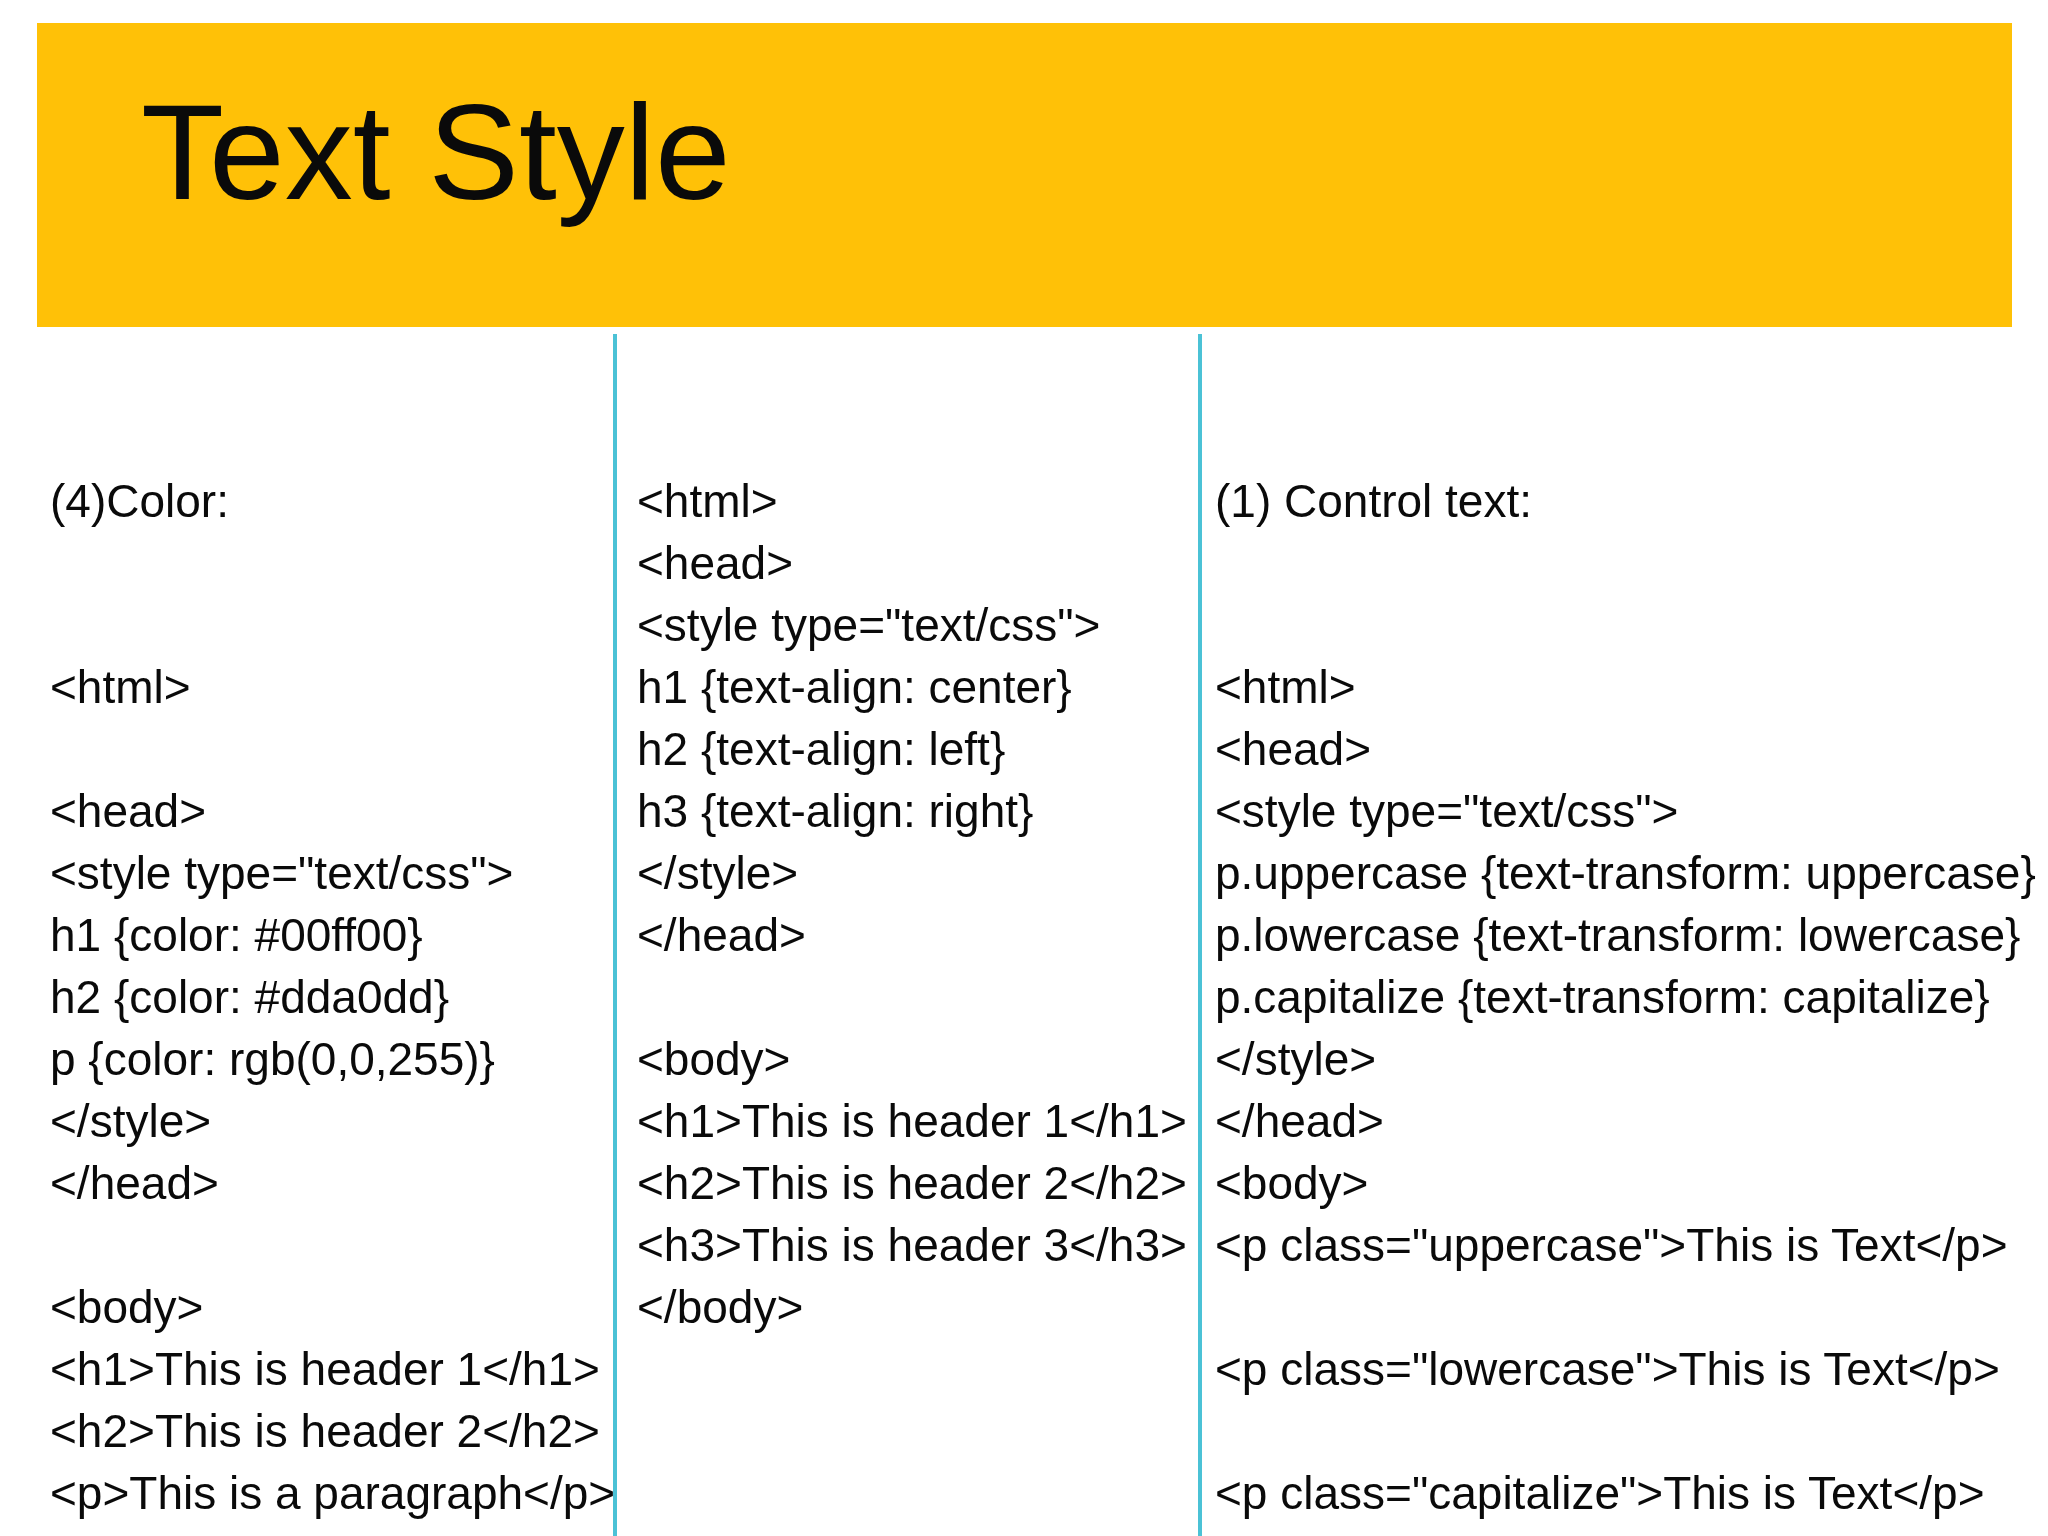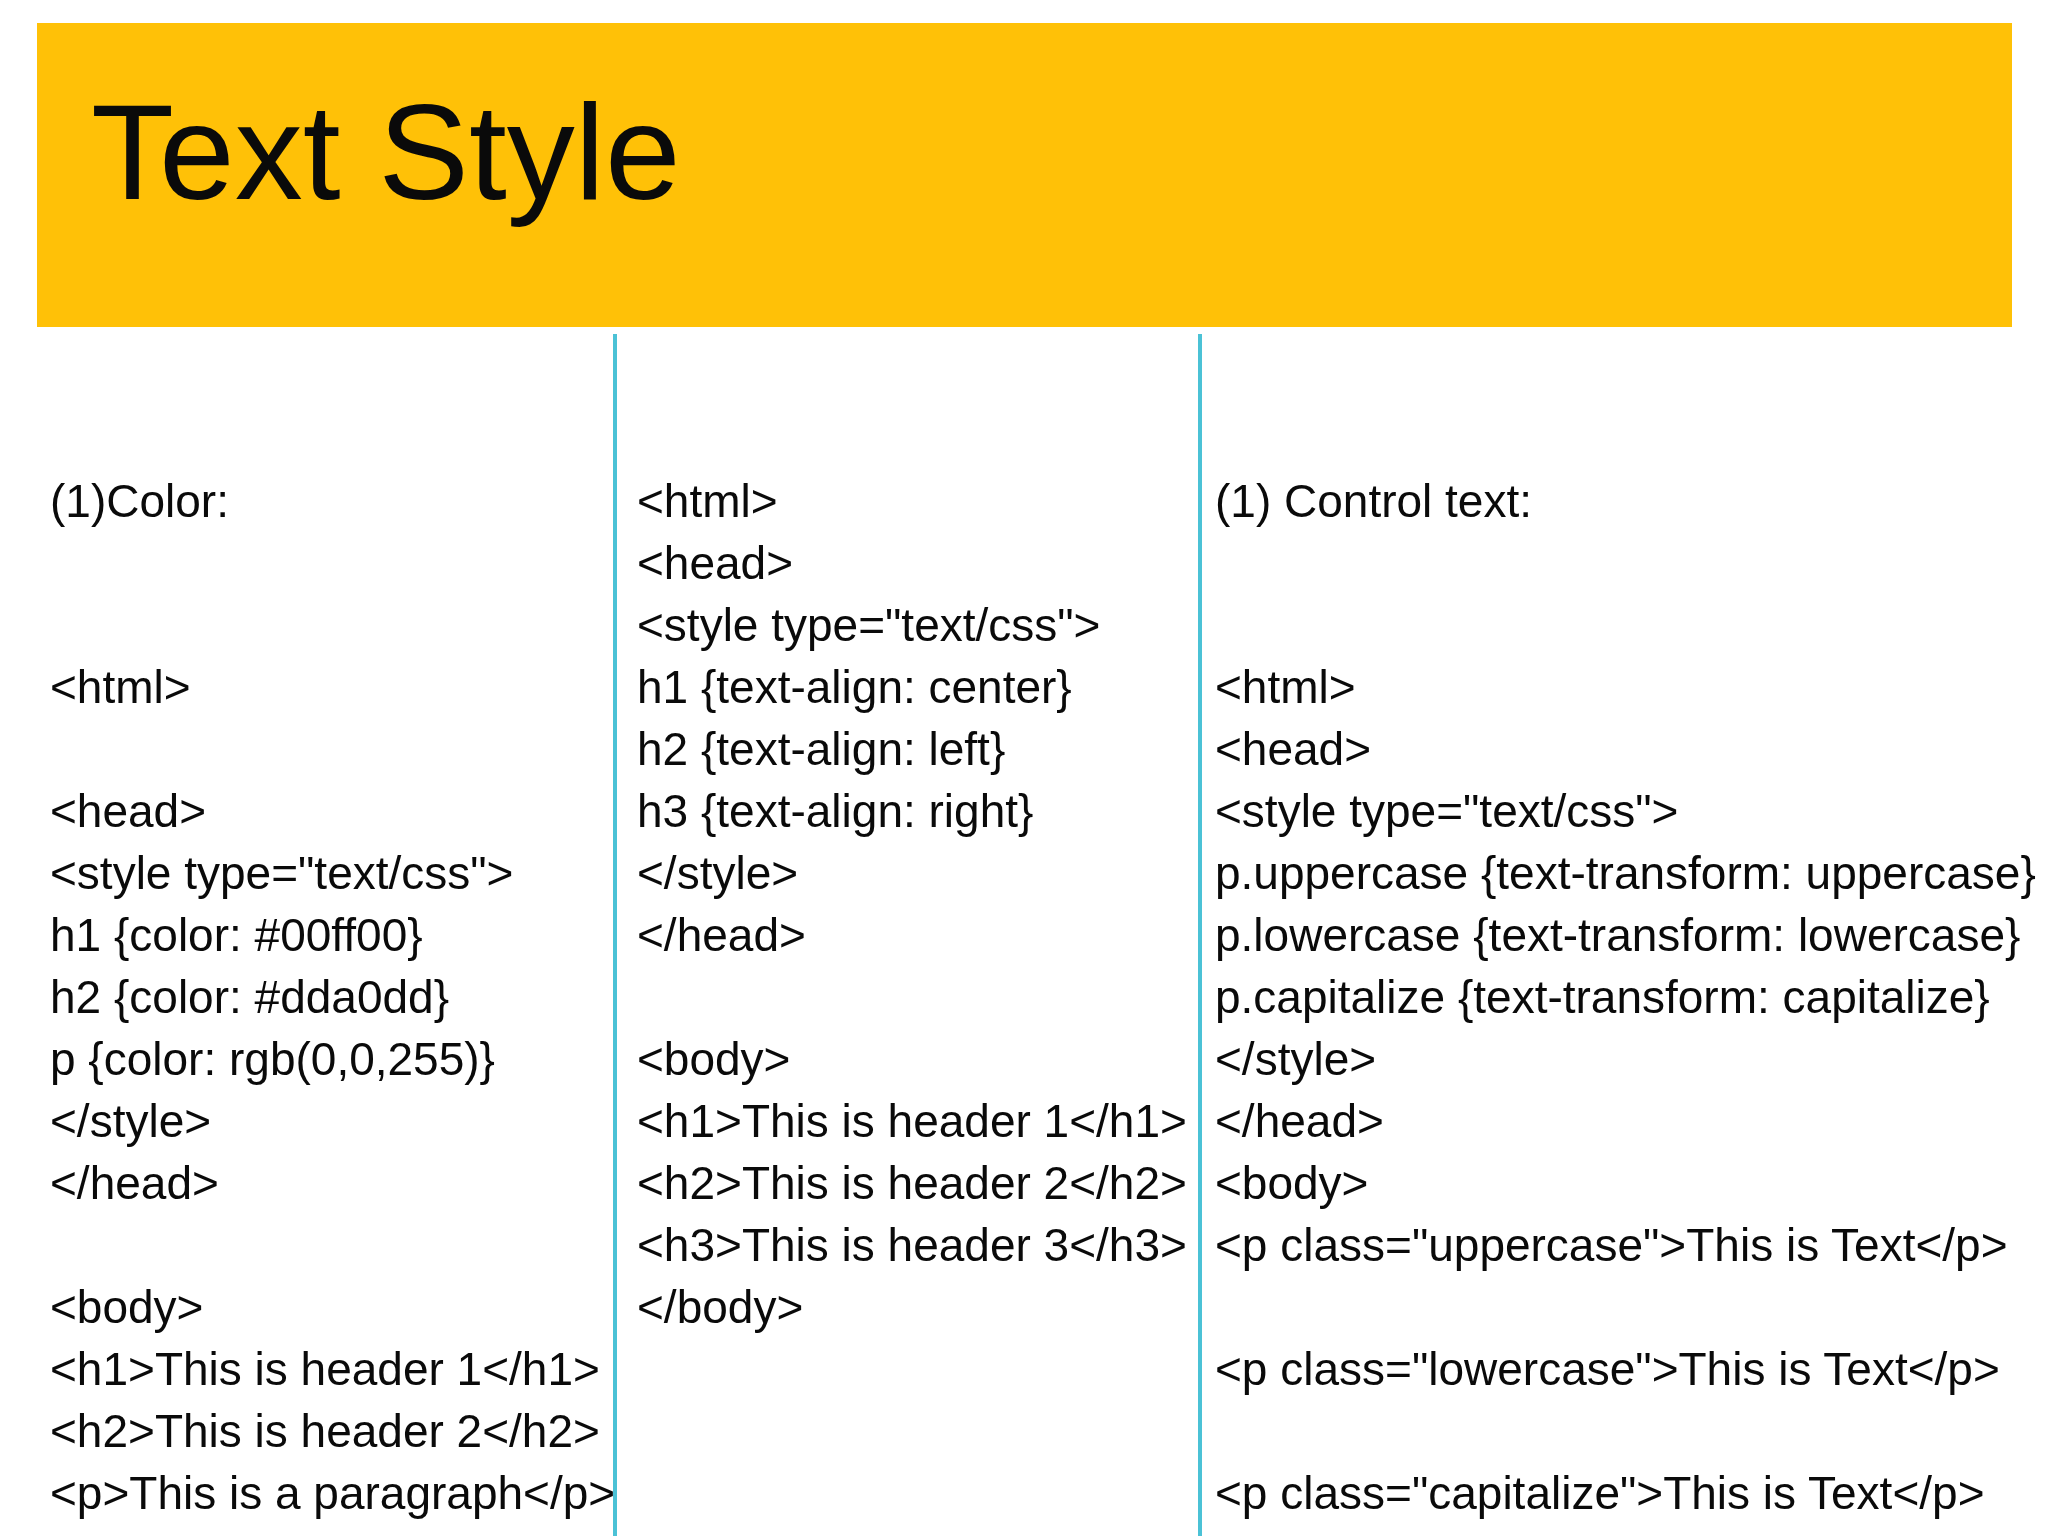--- a/index.html
+++ b/index.html
@@ -17,21 +17,21 @@
   .banner {
     position: absolute;
     left: 37px;
     top: 23px;
     width: 1975px;
     height: 304px;
     background: var(--banner, #FFC107);
   }
   .banner-title {
     margin: 0;
-    padding: 61px 0 0 54px;
+    padding: 61px 0 0 104px;
     font-size: 136px;
     line-height: 1;
     font-weight: 400;
     color: var(--text, #000000);
     white-space: nowrap;
   }
   .divider {
     position: absolute;
     top: 334px;
     bottom: 0;
@@ -57,21 +57,21 @@
 <body>
 
 <div class="banner">
   <h1 class="banner-title">Text Style</h1>
 </div>
 
 <div class="divider" id="divider-1"></div>
 <div class="divider" id="divider-2"></div>
 
 <div class="code-column" id="col-1">
-  <div class="code-line">(1)Color:</div>
+  <div class="code-line">(4)Color:</div>
   <div><div class="code-line">&lt;html&gt;</div><div class="code-line">&nbsp;</div><div class="code-line">&lt;head&gt;</div><div class="code-line">&lt;style type="text/css"&gt;</div><div class="code-line">h1 {color: #00ff00}</div><div class="code-line">h2 {color: #dda0dd}</div><div class="code-line">p {color: rgb(0,0,255)}</div><div class="code-line">&lt;/style&gt;</div><div class="code-line">&lt;/head&gt;</div><div class="code-line">&nbsp;</div><div class="code-line">&lt;body&gt;</div><div class="code-line">&lt;h1&gt;This is header 1&lt;/h1&gt;</div><div class="code-line">&lt;h2&gt;This is header 2&lt;/h2&gt;</div><div class="code-line">&lt;p&gt;This is a paragraph&lt;/p&gt;</div><div class="code-line">&lt;/body&gt;</div></div>
 </div>
 
 <div class="code-column" id="col-2">
   <div><div class="code-line">&lt;html&gt;</div><div class="code-line">&lt;head&gt;</div><div class="code-line">&lt;style type="text/css"&gt;</div><div class="code-line">h1 {text-align: center}</div><div class="code-line">h2 {text-align: left}</div><div class="code-line">h3 {text-align: right}</div><div class="code-line">&lt;/style&gt;</div><div class="code-line">&lt;/head&gt;</div><div class="code-line">&nbsp;</div><div class="code-line">&lt;body&gt;</div><div class="code-line">&lt;h1&gt;This is header 1&lt;/h1&gt;</div><div class="code-line">&lt;h2&gt;This is header 2&lt;/h2&gt;</div><div class="code-line">&lt;h3&gt;This is header 3&lt;/h3&gt;</div><div class="code-line">&lt;/body&gt;</div><div class="code-line">&nbsp;</div></div>
 </div>
 
 <div class="code-column" id="col-3">
   <div class="code-line">(1) Control text:</div>
   <div><div class="code-line">&lt;html&gt;</div><div class="code-line">&lt;head&gt;</div><div class="code-line">&lt;style type="text/css"&gt;</div><div class="code-line">p.uppercase {text-transform: uppercase}</div><div class="code-line">p.lowercase {text-transform: lowercase}</div><div class="code-line">p.capitalize {text-transform: capitalize}</div><div class="code-line">&lt;/style&gt;</div><div class="code-line">&lt;/head&gt;</div><div class="code-line">&lt;body&gt;</div><div class="code-line">&lt;p class="uppercase"&gt;This is Text&lt;/p&gt;</div><div class="code-line">&nbsp;</div><div class="code-line">&lt;p class="lowercase"&gt;This is Text&lt;/p&gt;</div><div class="code-line">&nbsp;</div><div class="code-line">&lt;p class="capitalize"&gt;This is Text&lt;/p&gt;</div><div class="code-line">&lt;/body&gt;</div></div>

